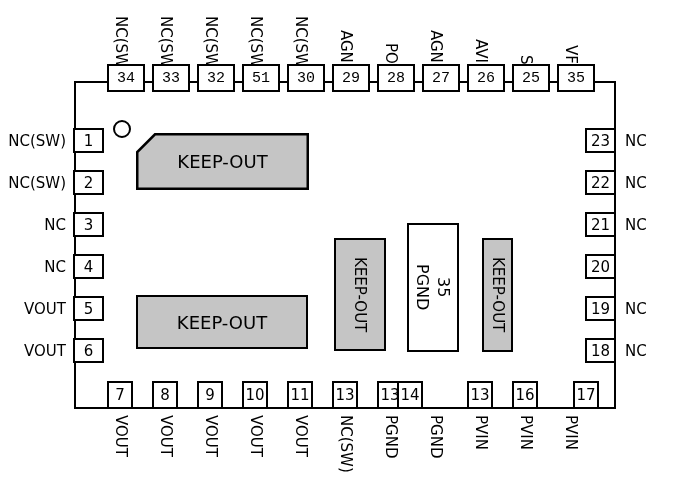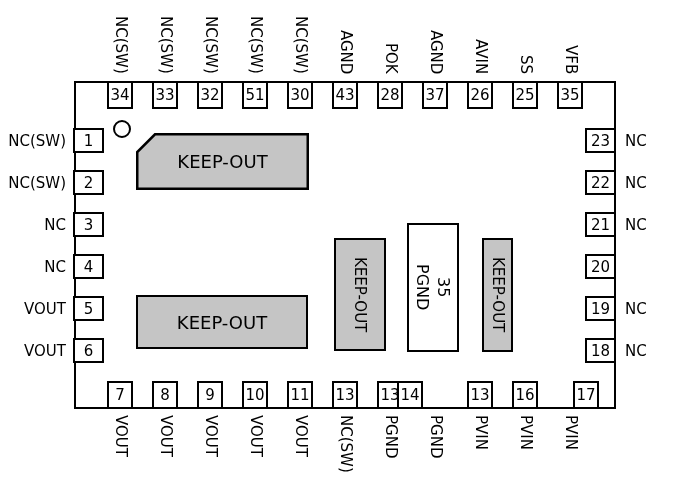--- a/index.html
+++ b/index.html
@@ -1,20 +1,20 @@
 <!DOCTYPE html>
 <html><head>
 <meta charset="utf-8">
 <style>
   html,body{margin:0;padding:0;}
   body{font-family:"DejaVu Sans","Liberation Sans",sans-serif;background:#fff;}
   .diagram{position:relative;width:700px;height:483px;background:#fff;overflow:hidden;color:#000;}
   .package{position:absolute;left:74px;top:81px;width:542px;height:328px;border:2.5px solid #000;box-sizing:border-box;background:#fff;}
   .pin{position:absolute;box-sizing:border-box;border:2px solid #000;background:#fff;display:flex;align-items:center;justify-content:center;font-size:15px;z-index:3;}
-  .pt{width:26px;height:28px;top:81px;}
+  .pt{width:38px;height:28px;top:64px;font-family:Liberation Mono, monospace;}
   .pb{width:26px;height:28px;top:381px;}
   .pl{width:31px;height:25px;left:73px;}
   .pr{width:31px;height:25px;left:585px;}
   .vtext{writing-mode:vertical-rl;}
   .vlabel{position:absolute;writing-mode:vertical-rl;font-size:15px;line-height:17px;white-space:nowrap;z-index:2;}
   .tl{bottom:409px;}
   .bl{top:415px;}
   .hlabel{position:absolute;height:25px;display:flex;align-items:center;font-size:15px;z-index:2;}
   .ll{left:0;width:66px;justify-content:flex-end;}
   .rl{left:625px;width:74px;justify-content:flex-start;}
@@ -67,27 +67,27 @@
   <div class="pin pt" style="left:197px">
       <span>32</span>
     </div>
   <div class="pin pt" style="left:242px">
       <span>51</span>
     </div>
   <div class="pin pt" style="left:287px">
       <span>30</span>
     </div>
   <div class="pin pt" style="left:332px">
-      <span>43</span>
+      <span>29</span>
     </div>
   <div class="pin pt" style="left:377px">
       <span>28</span>
     </div>
   <div class="pin pt" style="left:422px">
-      <span>37</span>
+      <span>27</span>
     </div>
   <div class="pin pt" style="left:467px">
       <span>26</span>
     </div>
   <div class="pin pt" style="left:512px">
       <span>25</span>
     </div>
   <div class="pin pt" style="left:557px">
       <span>35</span>
     </div>

